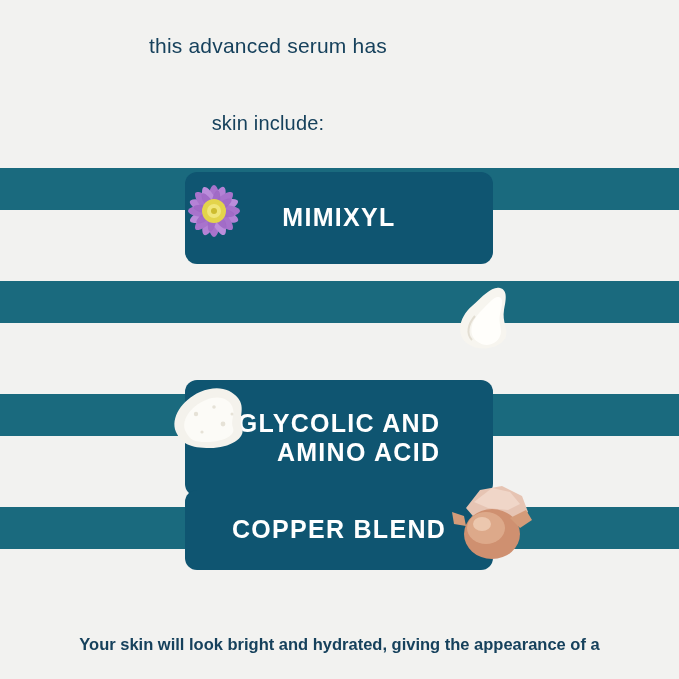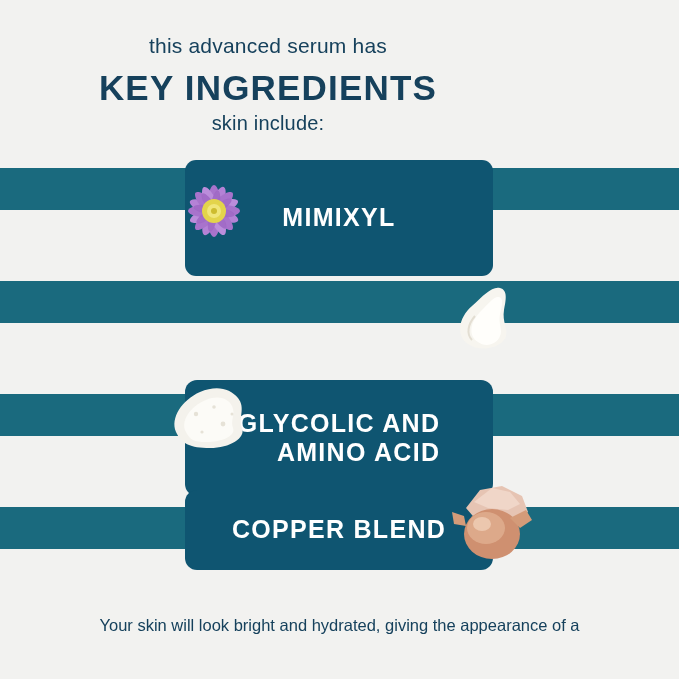--- a/index.html
+++ b/index.html
@@ -65,36 +65,37 @@
     color: #ffffff;
     display: flex;
     align-items: center;
     justify-content: center;
     text-align: center;
     font-size: 25px;
     font-weight: bold;
     letter-spacing: 1.3px;
     line-height: 1.18;
   }
-  .bar.b1 { left: 185px; top: 160px; width: 308px; height: 116px; border-radius: 11px; }
+  .bar.b1 { left: 185px; top: 172px; width: 308px; height: 92px; }
   .bar.b2 { left: 185px; top: 270px; width: 308px; height: 92px; }
   .bar.b3 { left: 185px; top: 380px; width: 308px; height: 116px; text-align: right; }
   .bar.b4 { left: 185px; top: 490px; width: 308px; height: 80px; }
   .bar-label { padding: 0 14px; }
 
   
   .footer {
     position: absolute;
     left: 60px;
-    top: 612px;
+    top: 631px;
     width: 559px;
     text-align: center;
     color: #16415c;
     font-size: 16.5px;
     line-height: 1.65;
+    font-weight: bold;
   }
 
   
   .art {
     position: absolute;
   }
   .art-flower   { left: 160px; top: 165px; width: 108px; height: 92px; }
   .art-cream    { left: 448px; top: 278px; width: 86px;  height: 80px; }
   .art-scrub    { left: 168px; top: 374px; width: 104px; height: 82px; }
   .art-copper   { left: 440px; top: 478px; width: 100px; height: 86px; }
@@ -103,21 +104,20 @@
 <body>
 
 <div id="page">
 
   <div class="stripe s1"></div>
   <div class="stripe s2"></div>
   <div class="stripe s3"></div>
   <div class="stripe s4"></div>
 
   <div class="heading heading-line1">this advanced serum has</div>
-  <div class="heading heading-line2">KEY INGREDIENTS</div>
   <div class="heading heading-line3">skin include:</div>
 
   <div class="bar b1">
     <span class="bar-label">MIMIXYL</span>
   </div>
 
 
   <div class="bar b3">
     <span class="bar-label" style="white-space:pre-line">GLYCOLIC AND
 AMINO ACID</span>

